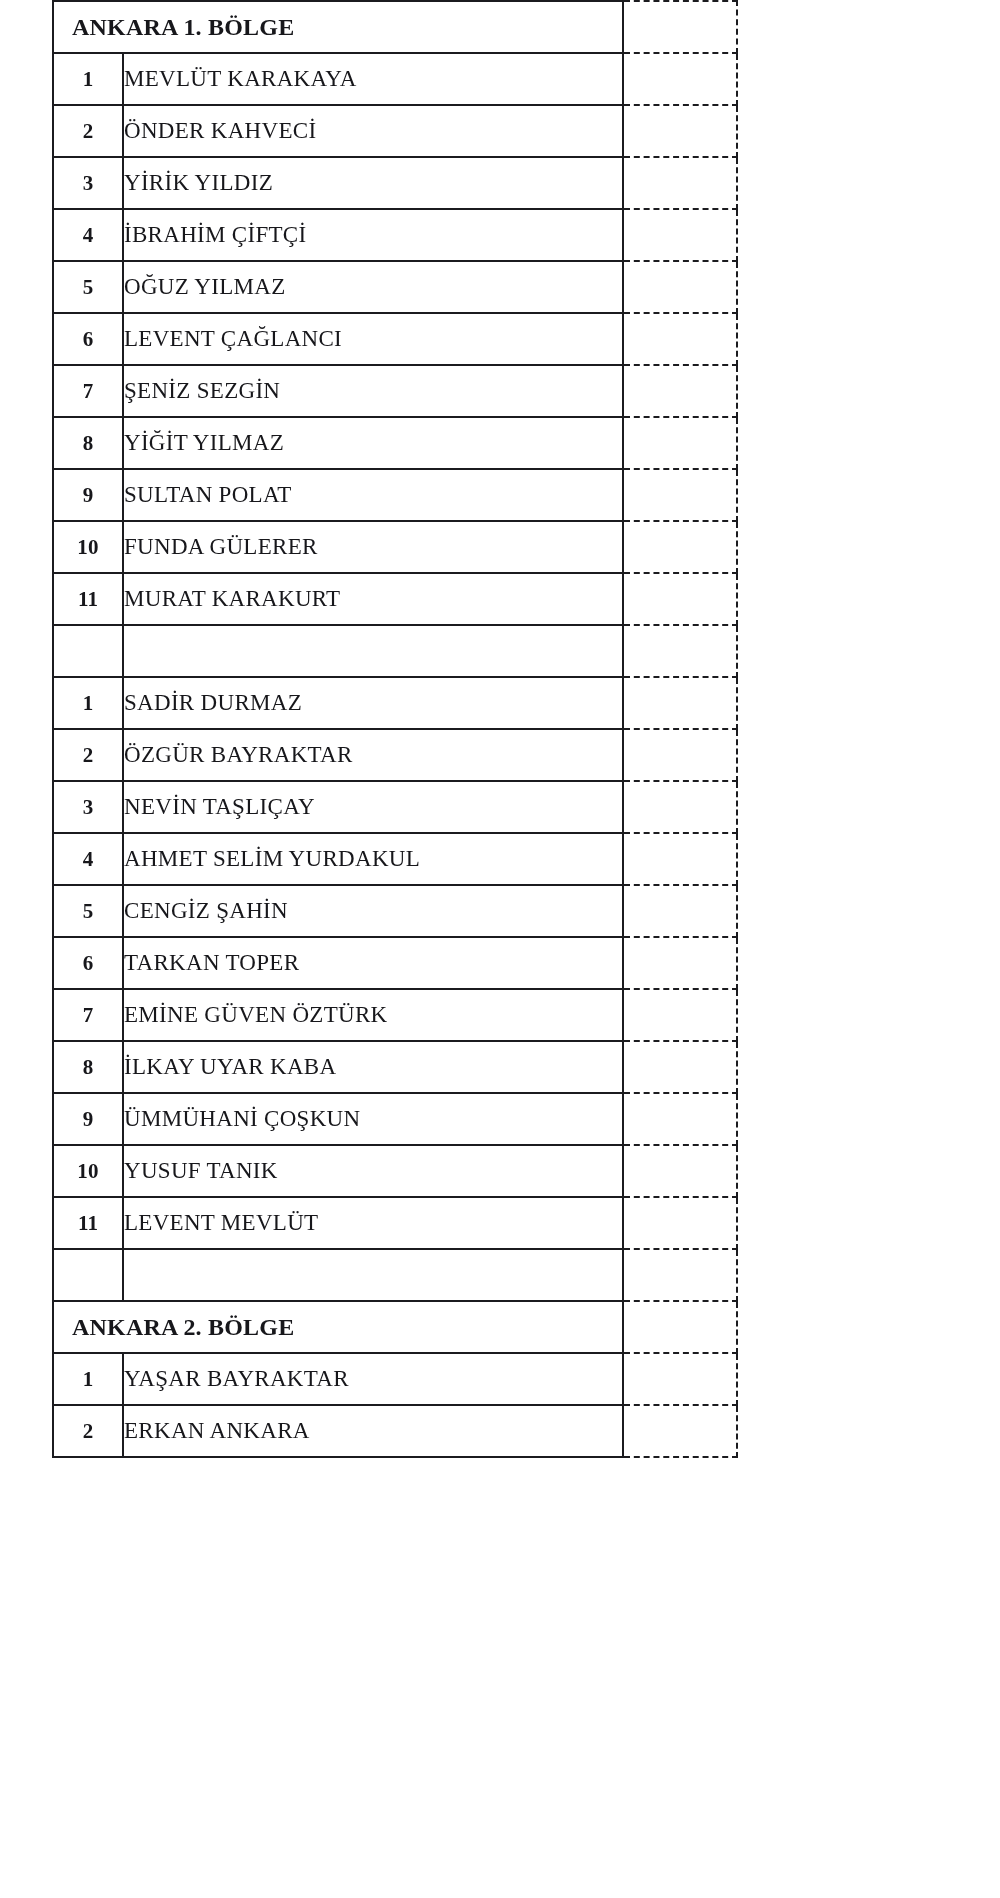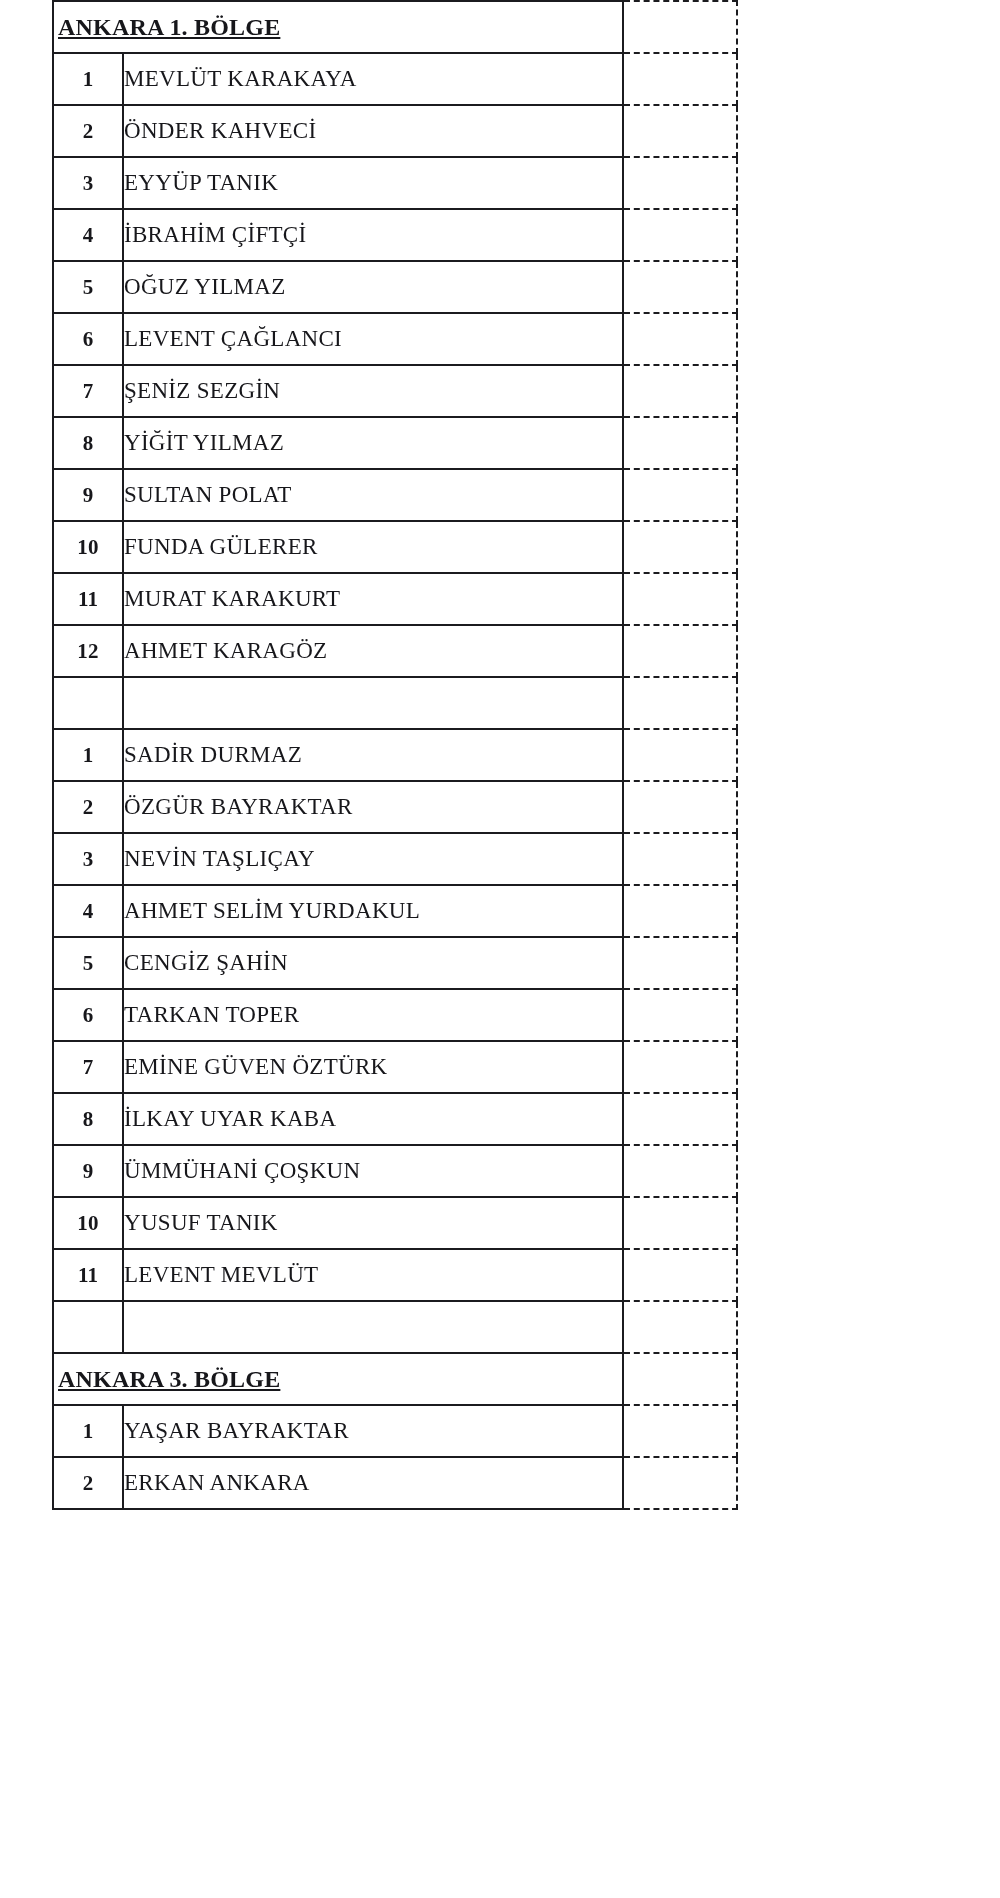--- a/index.html
+++ b/index.html
@@ -76,25 +76,24 @@
   }
 
   
   .row-region .cell-region {
     border-top: 2px solid #1b1b1f;
     border-bottom: 2px solid #1b1b1f;
     border-left: 2px solid #1b1b1f;
     border-right: 2px solid #1b1b1f;
     font-size: 24px;
     font-weight: bold;
-    padding-left: 4px;
+    padding-left: 18px;
     height: 50px;
     letter-spacing: 0.2px;
     white-space: nowrap;
-    text-decoration: underline;
   }
 
   
   .row-spacer .cell-no,
   .row-spacer .cell-name {
     height: 42px;
   }
 
   
   .candidate-table tr:first-child .cell-region,
@@ -123,21 +122,21 @@
           <td class="cell-name">MEVLÜT KARAKAYA</td>
           <td class="cell-note"></td>
         </tr>
         <tr class="row-candidate">
           <td class="cell-no">2</td>
           <td class="cell-name">ÖNDER KAHVECİ</td>
           <td class="cell-note"></td>
         </tr>
         <tr class="row-candidate">
           <td class="cell-no">3</td>
-          <td class="cell-name">EYYÜP TANIK</td>
+          <td class="cell-name">YİRİK YILDIZ</td>
           <td class="cell-note"></td>
         </tr>
         <tr class="row-candidate">
           <td class="cell-no">4</td>
           <td class="cell-name">İBRAHİM ÇİFTÇİ</td>
           <td class="cell-note"></td>
         </tr>
         <tr class="row-candidate">
           <td class="cell-no">5</td>
           <td class="cell-name">OĞUZ YILMAZ</td>
@@ -164,25 +163,20 @@
           <td class="cell-note"></td>
         </tr>
         <tr class="row-candidate">
           <td class="cell-no">10</td>
           <td class="cell-name">FUNDA GÜLERER</td>
           <td class="cell-note"></td>
         </tr>
         <tr class="row-candidate">
           <td class="cell-no">11</td>
           <td class="cell-name">MURAT KARAKURT</td>
-          <td class="cell-note"></td>
-        </tr>
-        <tr class="row-candidate">
-          <td class="cell-no">12</td>
-          <td class="cell-name">AHMET KARAGÖZ</td>
           <td class="cell-note"></td>
         </tr>
         <tr class="row-spacer">
           <td class="cell-no"></td>
           <td class="cell-name"></td>
           <td class="cell-note"></td>
         </tr>
         <tr class="row-candidate">
           <td class="cell-no">1</td>
           <td class="cell-name">SADİR DURMAZ</td>
@@ -237,21 +231,21 @@
           <td class="cell-no">11</td>
           <td class="cell-name">LEVENT MEVLÜT</td>
           <td class="cell-note"></td>
         </tr>
         <tr class="row-spacer">
           <td class="cell-no"></td>
           <td class="cell-name"></td>
           <td class="cell-note"></td>
         </tr>
         <tr class="row-region">
-          <td class="cell-region" colspan="2">ANKARA 3. BÖLGE</td>
+          <td class="cell-region" colspan="2">ANKARA 2. BÖLGE</td>
           <td class="cell-note"></td>
         </tr>
         <tr class="row-candidate">
           <td class="cell-no">1</td>
           <td class="cell-name">YAŞAR BAYRAKTAR</td>
           <td class="cell-note"></td>
         </tr>
         <tr class="row-candidate">
           <td class="cell-no">2</td>
           <td class="cell-name">ERKAN ANKARA</td>

